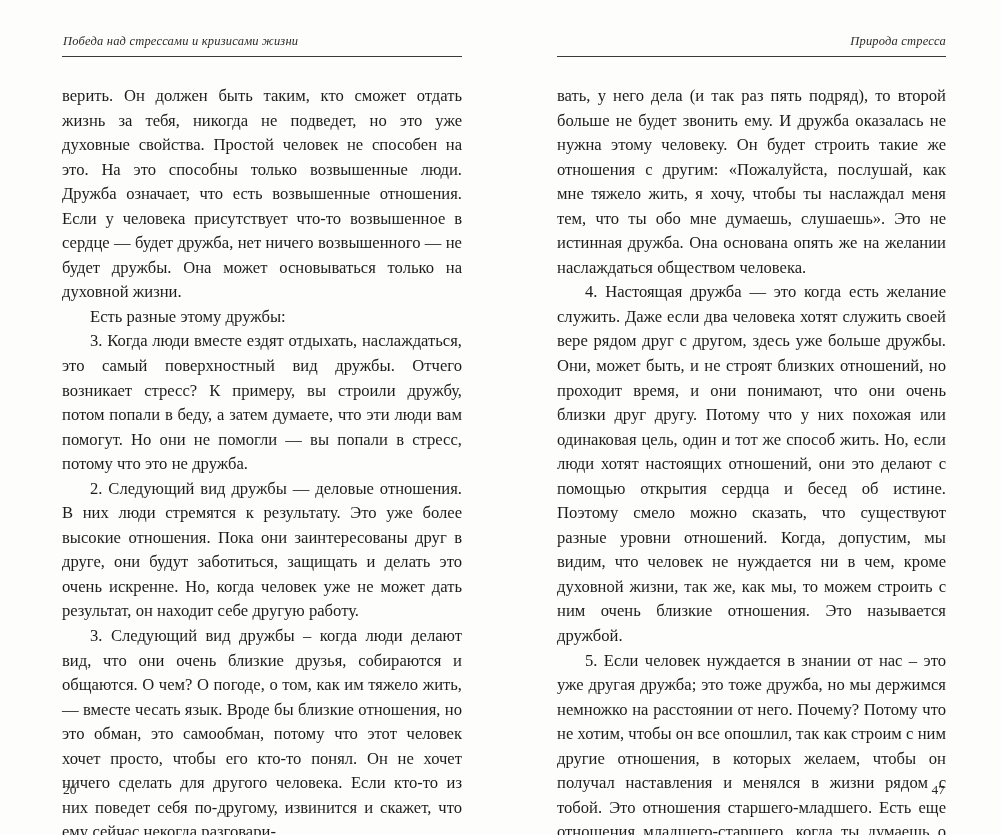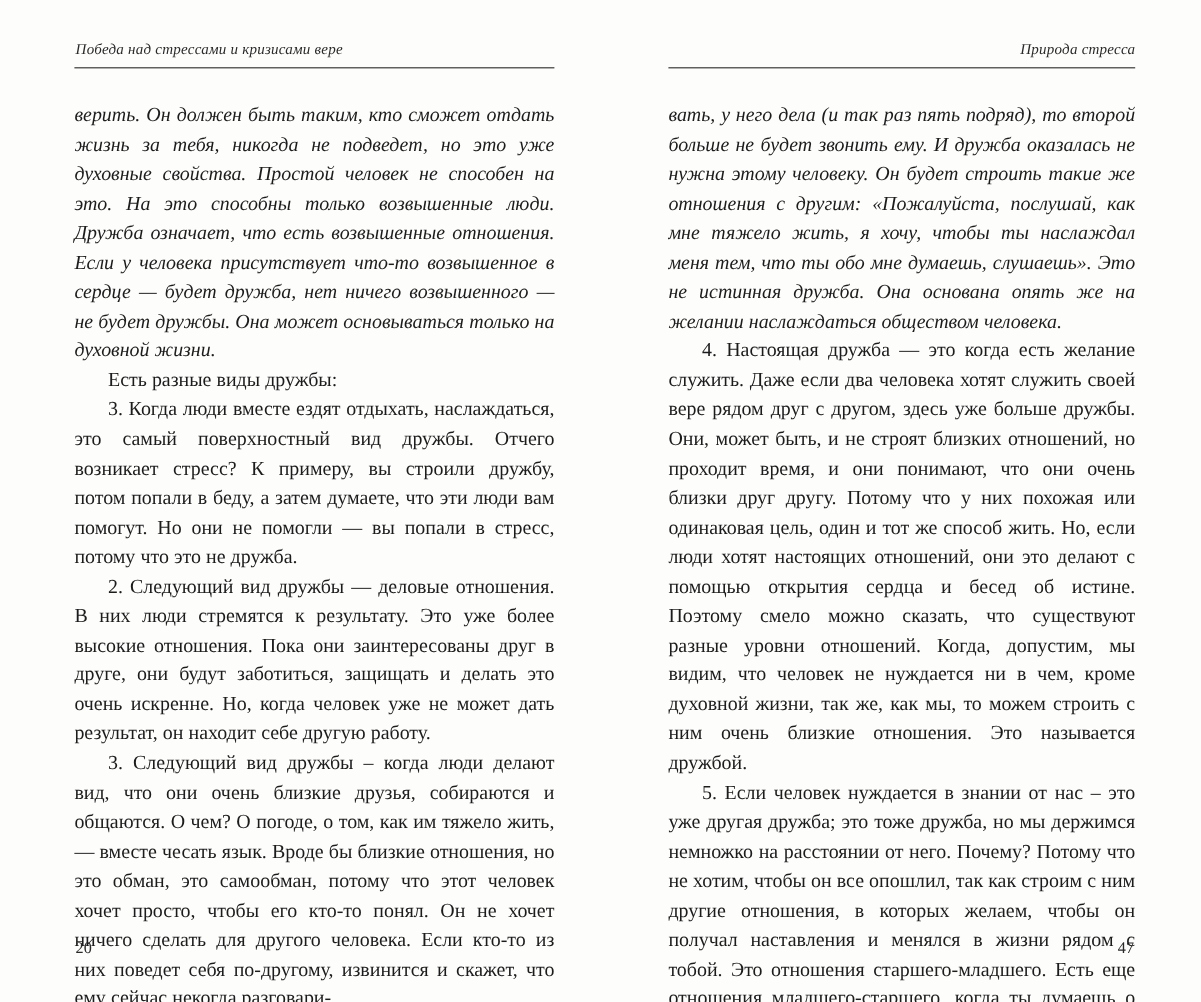--- a/index.html
+++ b/index.html
@@ -77,47 +77,46 @@
   }
   .page-left .text-column  { left: 62px; }
   .page-right .text-column { left: 56px; width: 389px; }
 
   .text-column p {
     margin: 0;
     text-indent: 28px;
   }
   .text-column p.no-indent {
     text-indent: 0;
-    font-style: italic;
   }
 
   
   .folio {
     position: absolute;
     top: 782px;
     font-size: 13.5px;
     color: #2a2a2a;
   }
   .page-left .folio  { left: 63px; }
   .page-right .folio { right: 56px; }
 </style>
 </head>
 <body>
 
 <div class="page-spread">
 
   <div class="page page-left">
 
-    <div class="running-head">Победа над стрессами и кризисами вере</div>
+    <div class="running-head">Победа над стрессами и кризисами жизни</div>
 
     <div class="head-rule"></div>
 
     <div class="text-column">
       <p class="no-indent">верить. Он должен быть таким, кто сможет отдать жизнь за тебя, никогда не подведет, но это уже духовные свойства. Простой человек не способен на это. На это способны только возвышенные люди. Дружба означает, что есть возвышенные отношения. Если у человека присутствует что-то возвышенное в сердце — будет дружба, нет ничего возвышенного — не будет дружбы. Она может основываться только на духовной жизни.</p>
-      <p>Есть разные виды дружбы:</p>
+      <p>Есть разные этому дружбы:</p>
       <p>3. Когда люди вместе ездят отдыхать, наслаждаться, это самый поверхностный вид дружбы. Отчего возникает стресс? К примеру, вы строили дружбу, потом попали в беду, а затем думаете, что эти люди вам помогут. Но они не помогли — вы попали в стресс, потому что это не дружба.</p>
       <p>2. Следующий вид дружбы — деловые отношения. В них люди стремятся к результату. Это уже более высокие отношения. Пока они заинтересованы друг в друге, они будут заботиться, защищать и делать это очень искренне. Но, когда человек уже не может дать результат, он находит себе другую работу.</p>
       <p>3. Следующий вид дружбы – когда люди делают вид, что они очень близкие друзья, собираются и общаются. О чем? О погоде, о том, как им тяжело жить, — вместе чесать язык. Вроде бы близкие отношения, но это обман, это самообман, потому что этот человек хочет просто, чтобы его кто-то понял. Он не хочет ничего сделать для другого человека. Если кто-то из них поведет себя по-другому, извинится и скажет, что ему сейчас некогда разговари-</p>
     </div>
 
     <div class="folio">20</div>
   </div>
 
   <div class="page page-right">
 

